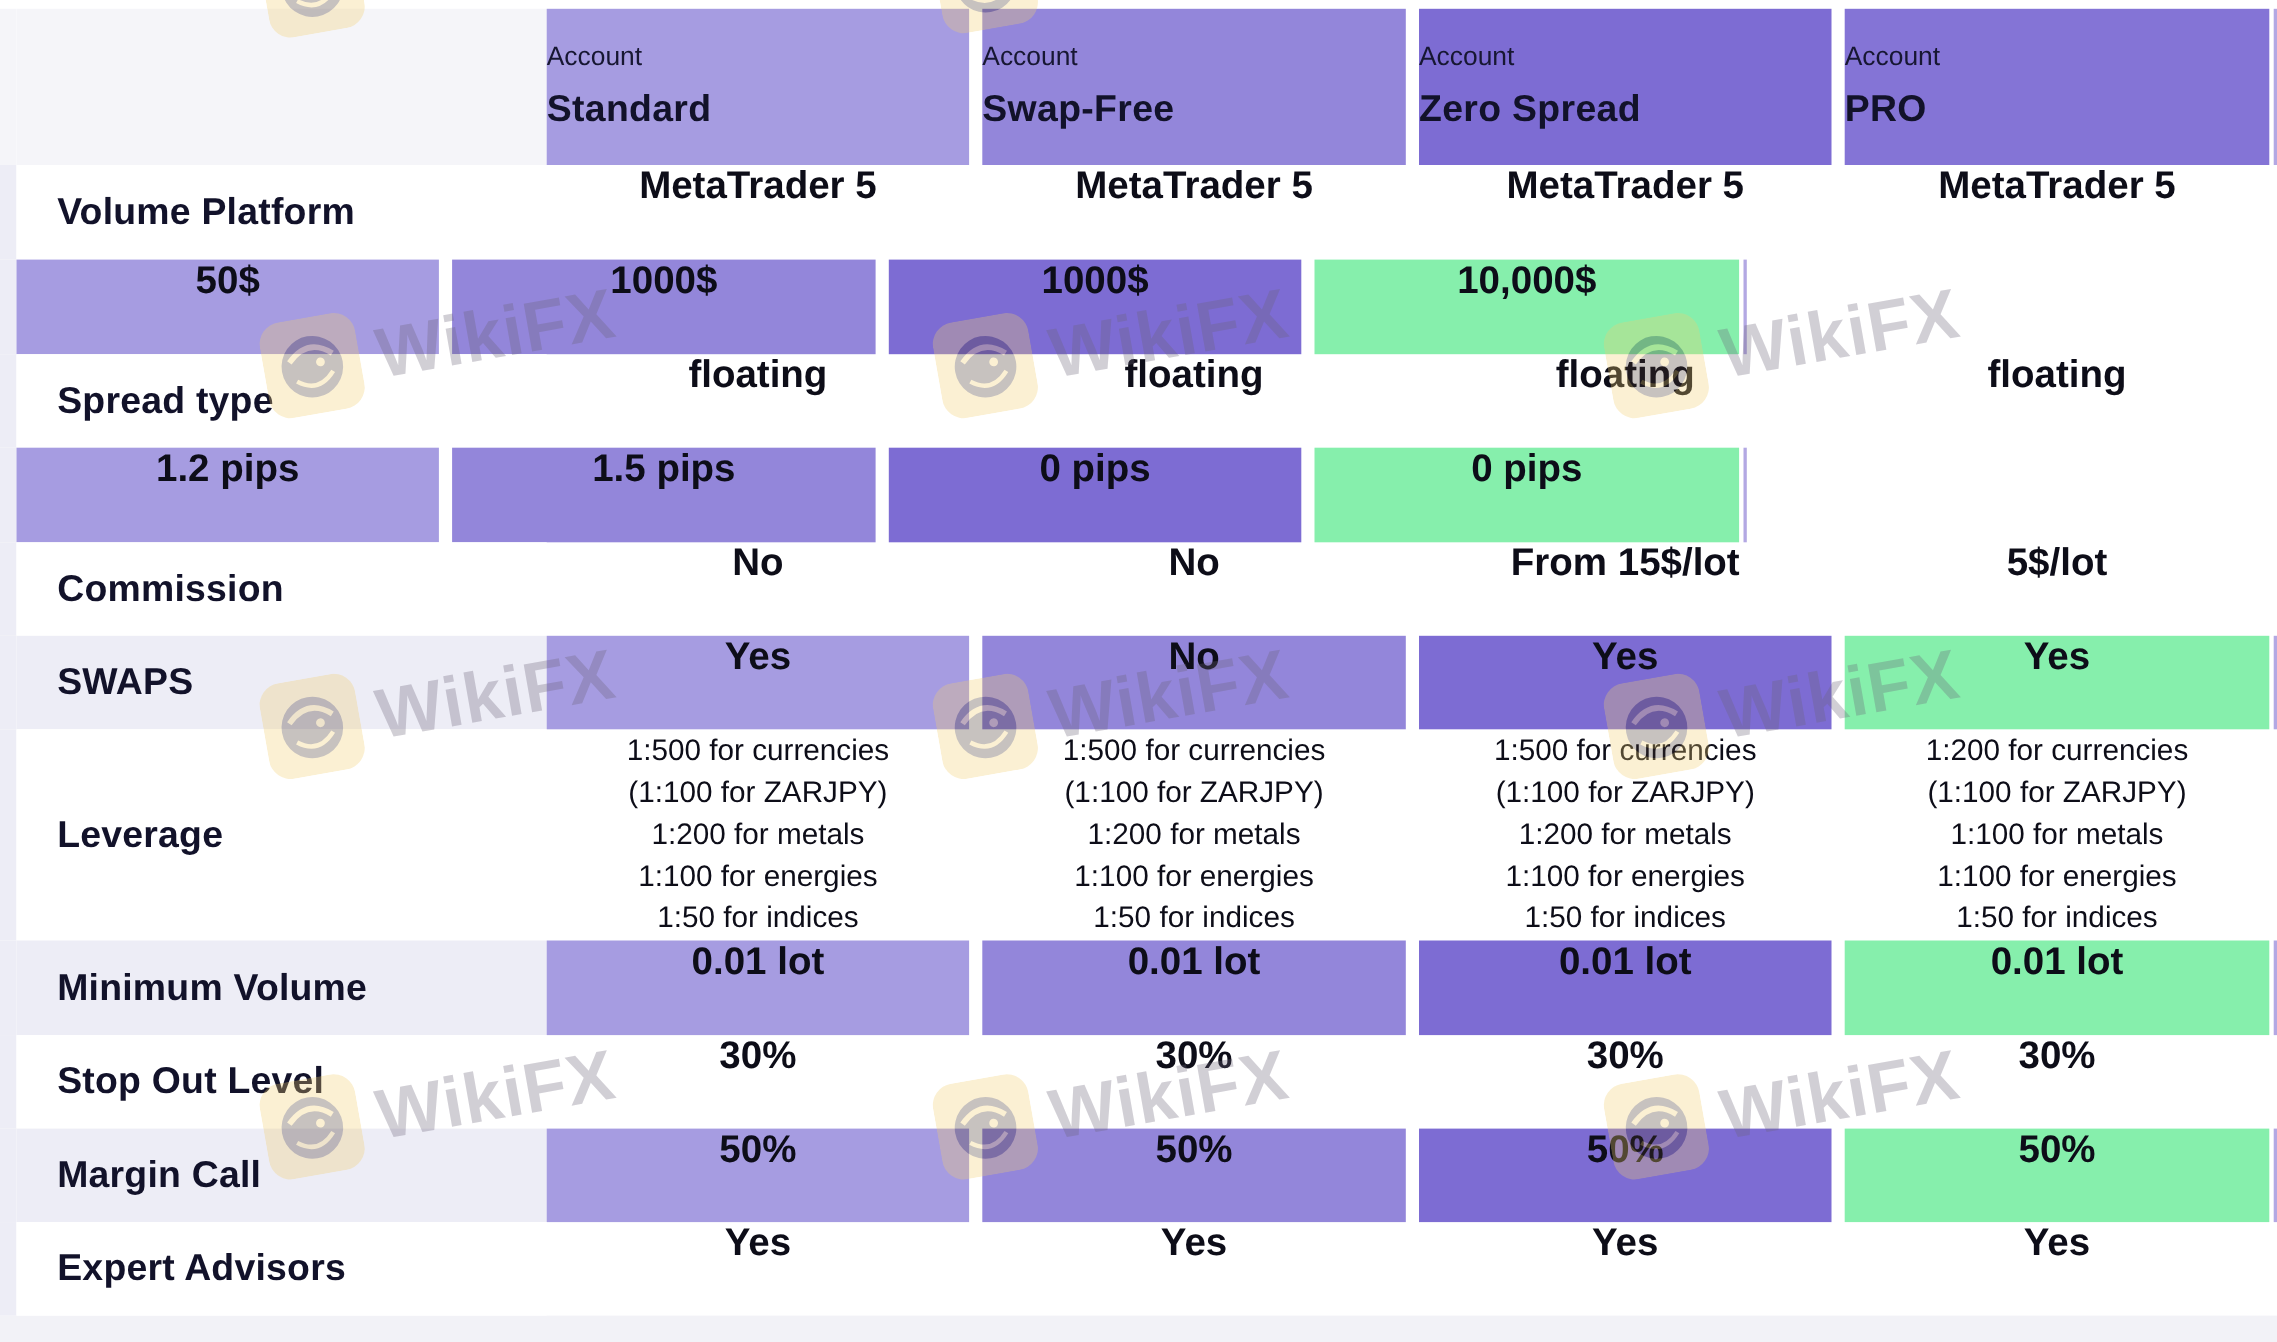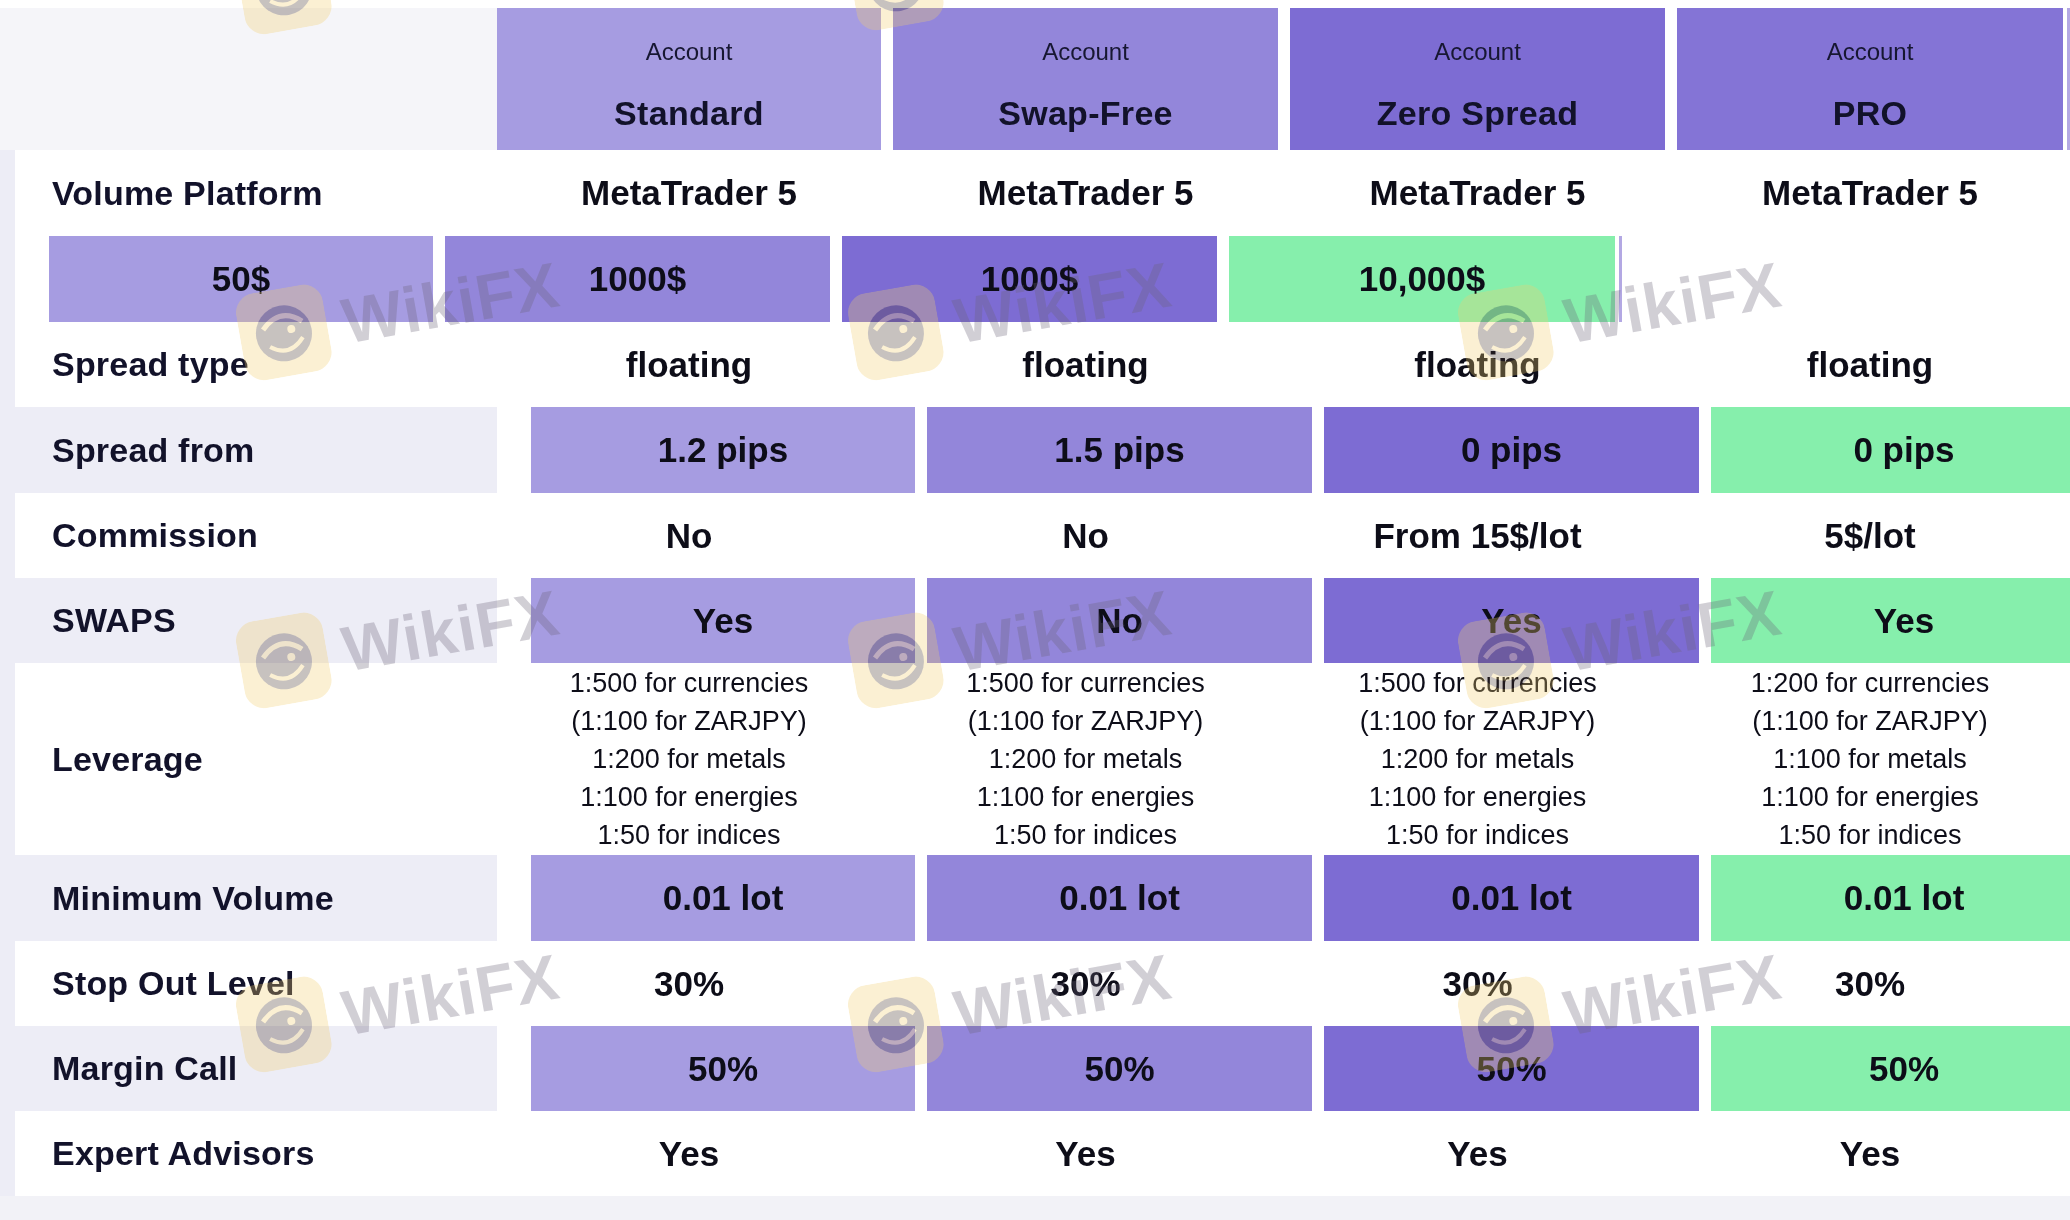--- a/index.html
+++ b/index.html
@@ -5,31 +5,31 @@
   html,body{margin:0;padding:0;background:#fff;}
   .stage{
     position:relative;width:2070px;height:1220px;background:#fff;overflow:hidden;
     font-family:"Liberation Sans",sans-serif;
   }
   .topstrip{height:8px;background:#ffffff;}
   .row{display:flex;width:100%;}
   .edge{width:15px;flex:none;background:#ededf6;}
   .labelcell{width:482px;flex:none;display:flex;align-items:center;padding-left:37px;box-sizing:border-box;background:#ffffff;}
   .labelcell span{font-size:34px;font-weight:700;color:#12122a;letter-spacing:.2px;}
-  .cell{flex:none;display:flex;align-items:center;justify-content:center;text-align:center;gap:14px;}
+  .cell{flex:none;display:flex;align-items:flex-start;justify-content:center;text-align:center;}
   .c0{width:384px;}.c1{width:385px;}.c2{width:375px;}.c3{width:386px;}
   .gut{width:12px;flex:none;background:transparent;}
   .g2{width:4px;}
   .sliver{width:3px;flex:none;background:transparent;}
   .val{font-size:35px;font-weight:700;color:#0d0d18;white-space:pre-line;line-height:38px;}
   .lev .val{font-size:27px;line-height:38px;font-weight:400;}
   
   .tint .edge{background:#ededf6;}
   .tint .labelcell{background:#ededf6;}
-  .tint .c0{background:#a69ce1;margin-left:34px;}
+  .tint .c0{background:#a69ce1;}
   .tint .c1{background:#9386da;}
   .tint .c2{background:#7d6cd3;}
   .tint .c3{background:#86efac;}
   .tint .sliver{background:#b3a8e3;}
   
   .header{height:142px;}
   .header .edge,.header .labelcell{background:#f5f5f9;}
   .header .cell{flex-direction:column;justify-content:flex-start;padding-top:30px;box-sizing:border-box;}
   .header .c0{background:#a69ce1;}
   .header .c1{background:#9386da;}
@@ -142,23 +142,20 @@
     <div class="gut"></div>
     <div class="cell c3">
         <span class="val">floating</span>
       </div>
     <div class="gut g2"></div>
     <div class="sliver"></div>
   </div>
 
   <div class="row tint" style="height:86px">
     <div class="edge"></div>
-    <div class="labelcell">
-        <span>Spread from</span>
-      </div>
     <div class="cell c0">
         <span class="val">1.2 pips</span>
       </div>
     <div class="gut"></div>
     <div class="cell c1">
         <span class="val">1.5 pips</span>
       </div>
     <div class="gut"></div>
     <div class="cell c2">
         <span class="val">0 pips</span>

